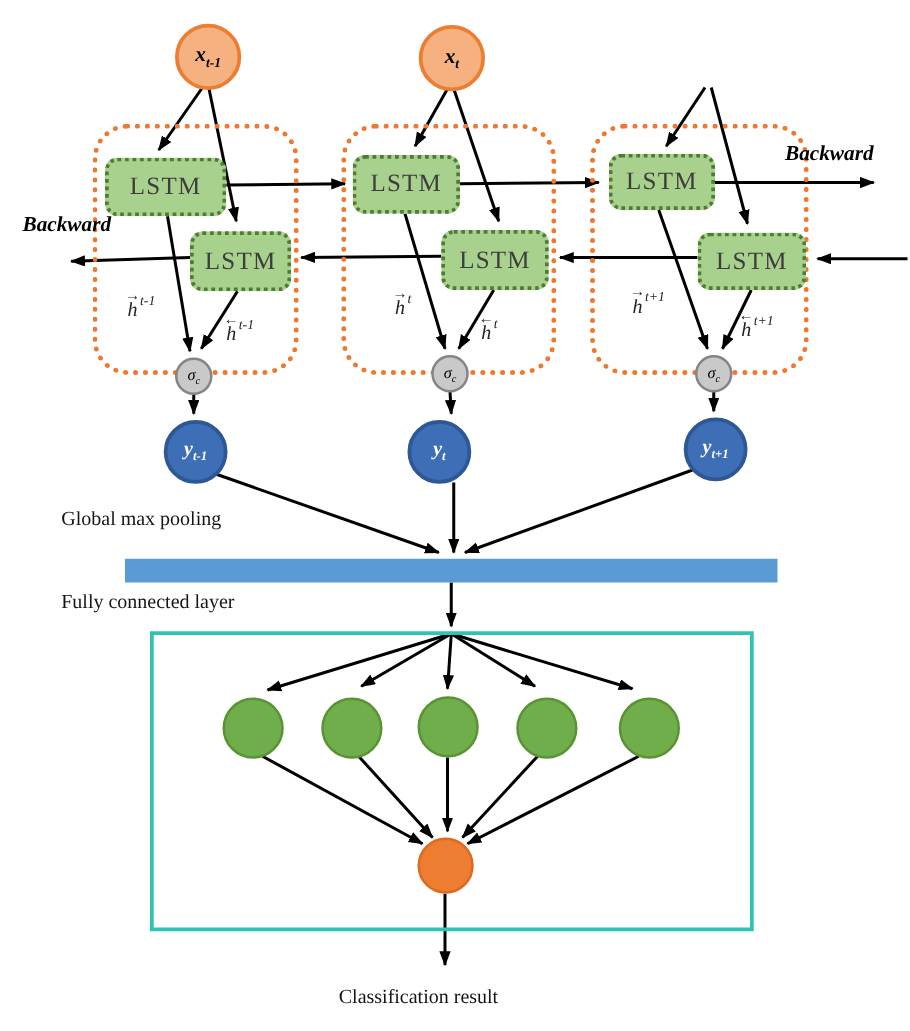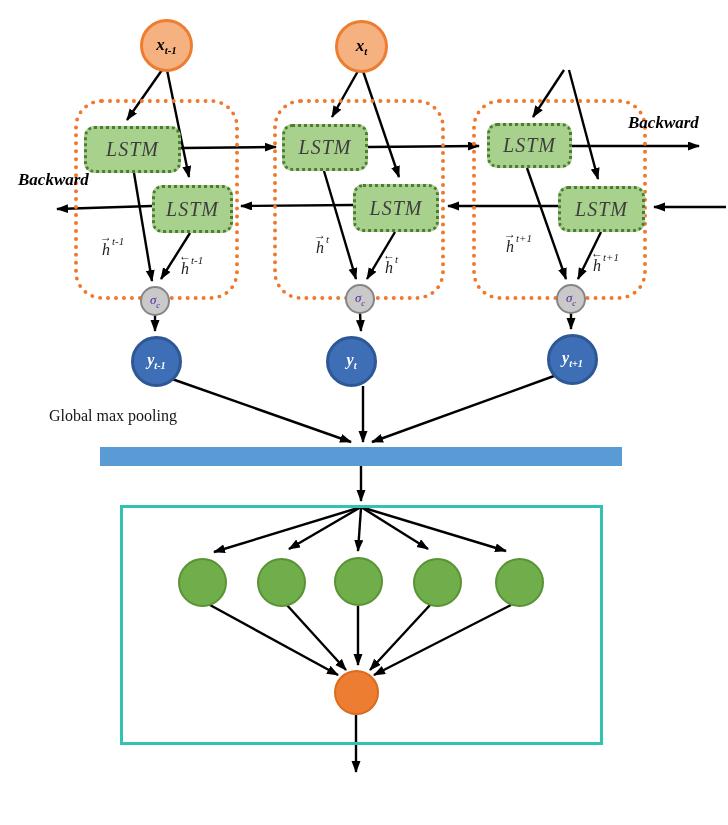--- a/index.html
+++ b/index.html
@@ -12,37 +12,37 @@
   .cell-box{
     position:absolute;box-sizing:border-box;background:transparent;
     border:4px dotted var(--cell-container-border,#f0772c);border-radius:28px;
   }
   
   .lstm{
     position:absolute;box-sizing:border-box;
     background:var(--lstm-fill,#a9d18e);
     border:3px dotted var(--lstm-border,#4f7b33);
     border-radius:10px;display:flex;align-items:center;justify-content:center;
-    font-style:italic;font-size:20px;letter-spacing:1px;color:#3d3d3d;
+    font-size:20px;letter-spacing:1px;color:#3d3d3d;
   }
   
   .node-x{
     position:absolute;box-sizing:border-box;width:53px;height:53px;border-radius:50%;
     background:var(--input-node-fill,#f6b180);
     border:3px solid var(--input-node-border,#ed7d31);
     display:flex;align-items:center;justify-content:center;
     font-style:italic;font-weight:bold;font-size:17px;color:#000000;
   }
   
   .sigma{
     position:absolute;box-sizing:border-box;width:30px;height:30px;border-radius:50%;
     background:var(--sigma-fill,#c9c9c9);
     border:2px solid var(--sigma-border,#858585);
     display:flex;align-items:center;justify-content:center;
-    font-style:italic;font-size:13px;color:#4c1d95;
+    font-style:italic;font-size:13px;color:#000000;
   }
   
   .node-y{
     position:absolute;box-sizing:border-box;width:51px;height:51px;border-radius:50%;
     background:var(--output-node-fill,#3e6eb5);
     border:3px solid var(--output-node-border,#2d5795);
     display:flex;align-items:center;justify-content:center;
     font-style:italic;font-weight:bold;font-size:16px;color:#fff;
   }
   sub{font-size:0.64em;font-style:italic;}
@@ -219,24 +219,26 @@
   </div>
   <div class="node-y" style="left:547px;top:334px">
     <span><span>y</span><sub>t+1</sub></span>
   </div>
 
   <div class="flow-label" style="left:628px;top:113px">Backward</div>
   <div class="flow-label" style="left:18px;top:170px">Backward</div>
 
   <div class="stage-label" style="left:49px;top:407px">Global max pooling</div>
   <div class="pool-bar"></div>
+  <div class="stage-label" style="left:49px;top:473px">Fully connected layer</div>
   <div class="fc-box"></div>
 
   <div class="node-hidden" style="left:178px;top:558px"></div>
   <div class="node-hidden" style="left:257px;top:558px"></div>
   <div class="node-hidden" style="left:334px;top:557px"></div>
   <div class="node-hidden" style="left:413px;top:558px"></div>
   <div class="node-hidden" style="left:495px;top:558px"></div>
 
   <div class="node-result" style="left:334px;top:670px"></div>
 
+  <div class="stage-label" style="left:271px;top:789px">Classification result</div>
 
 </div>
 
 </body></html>

